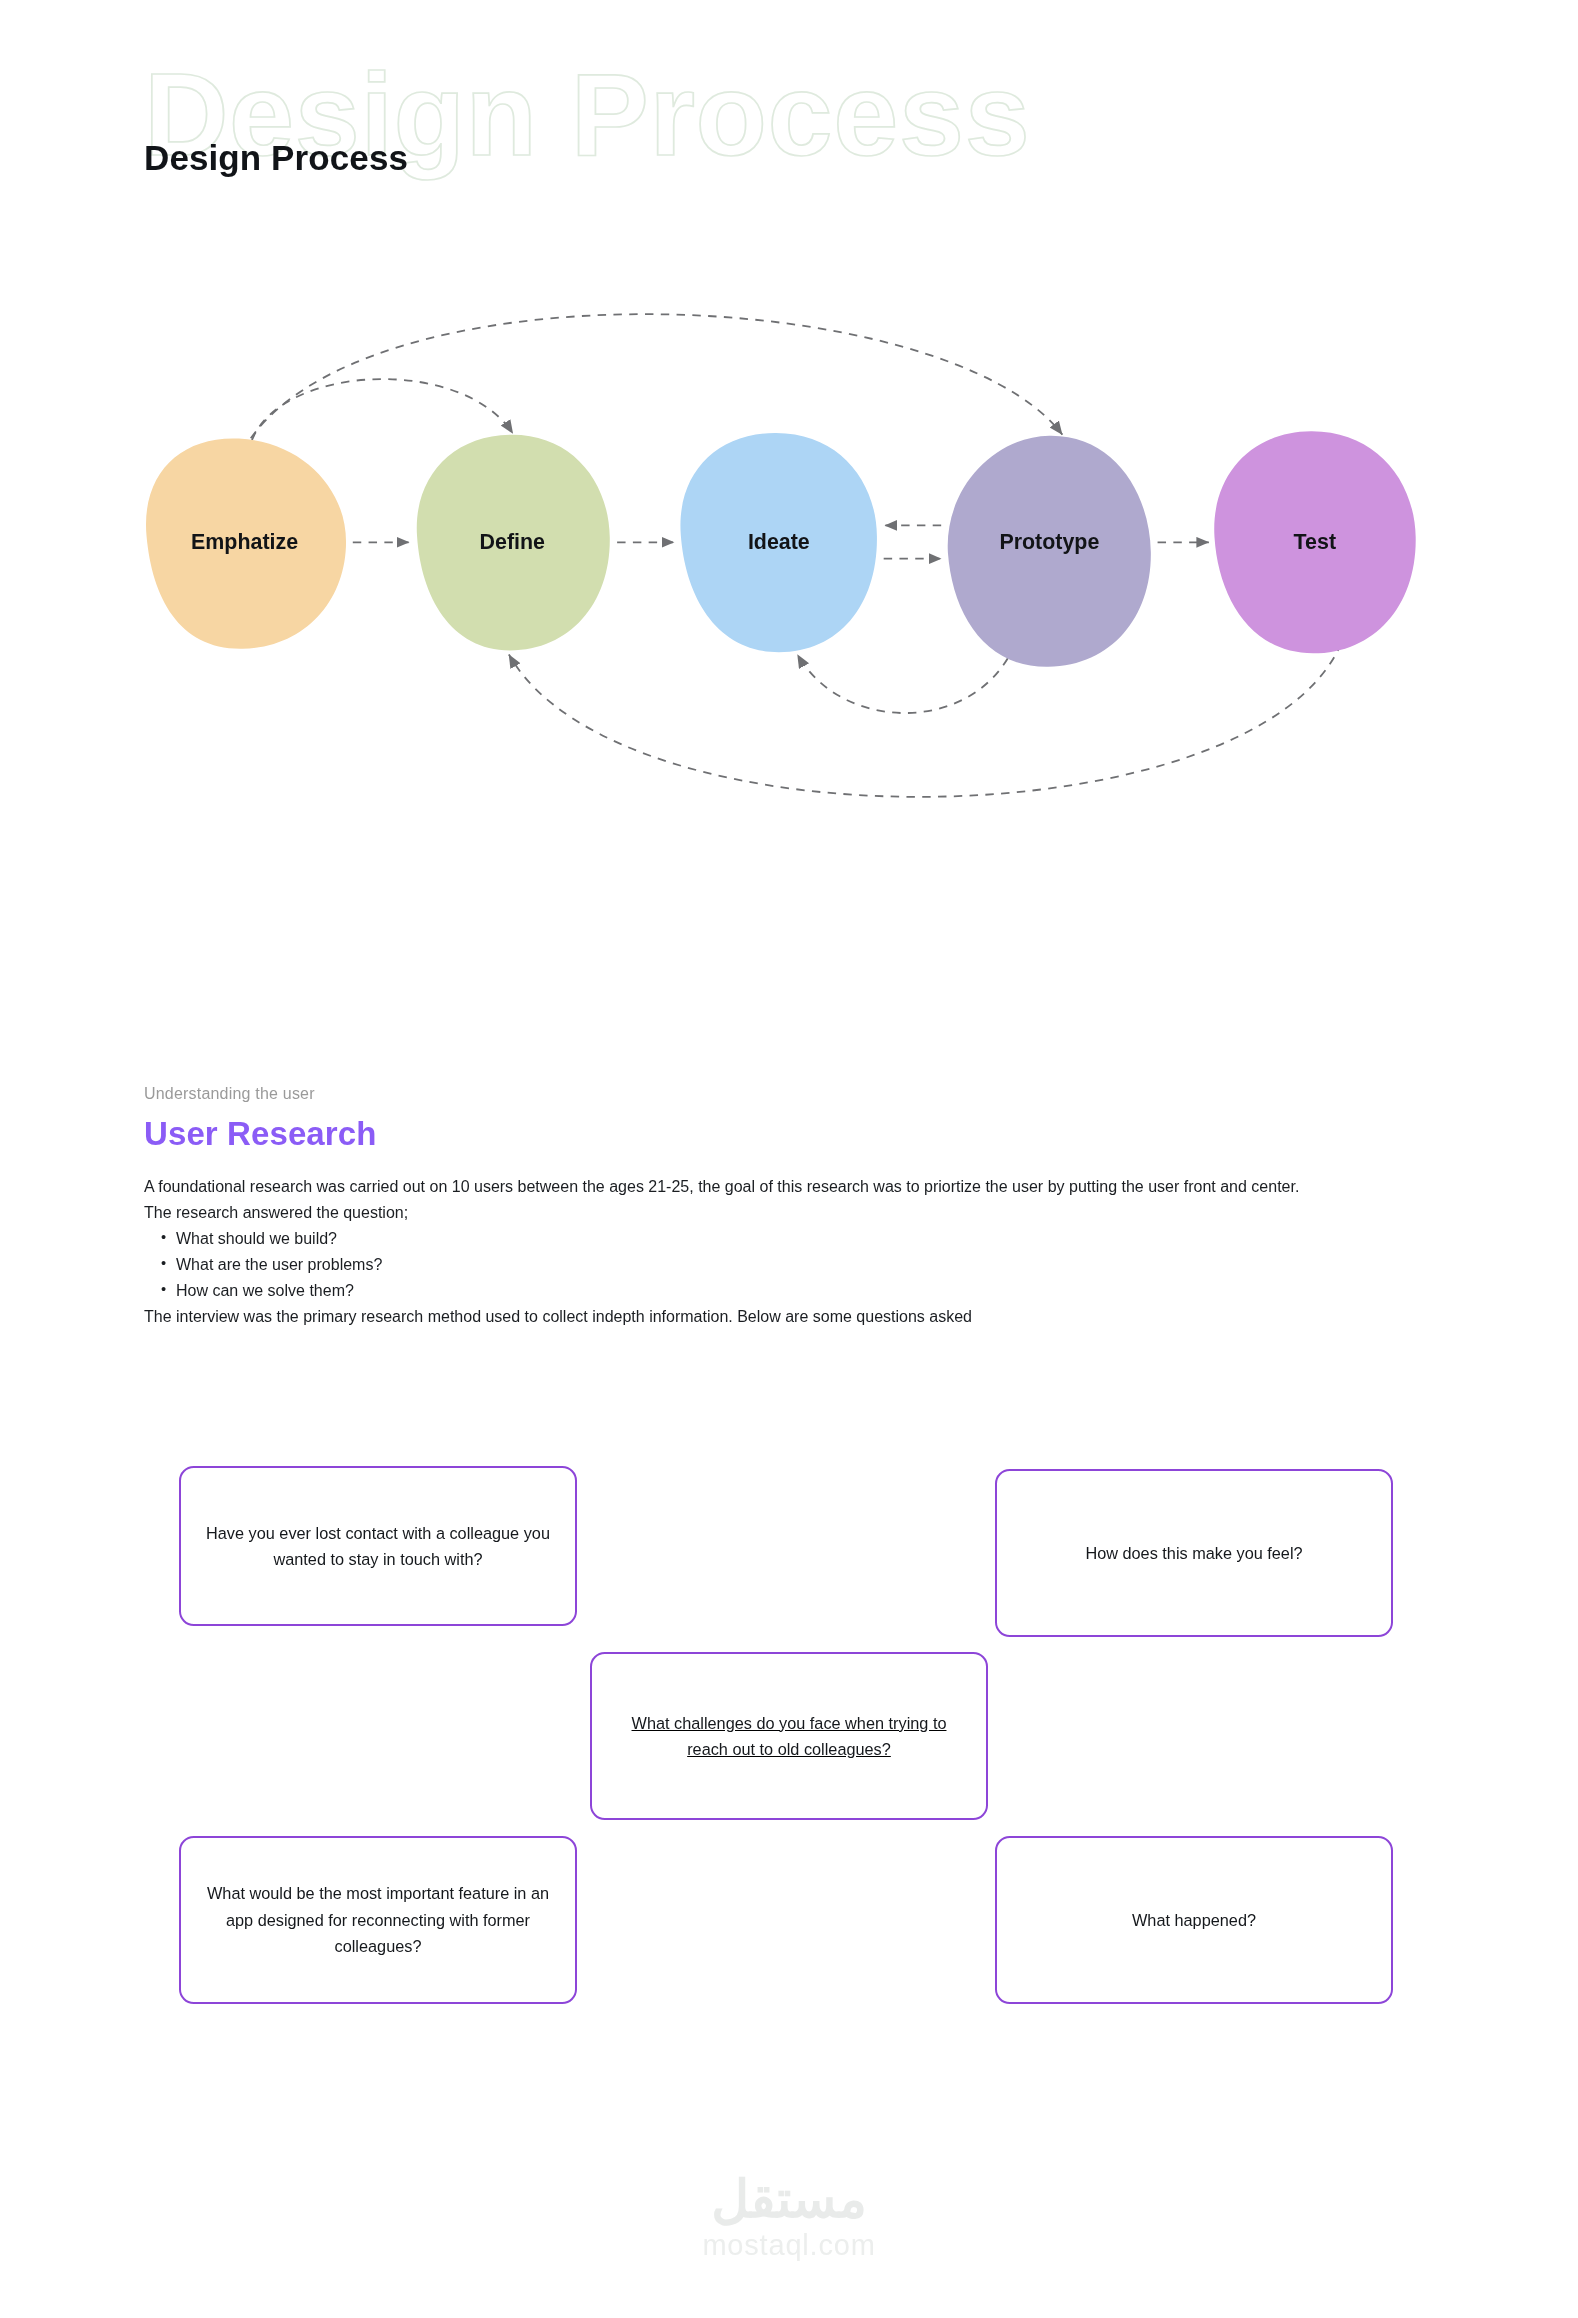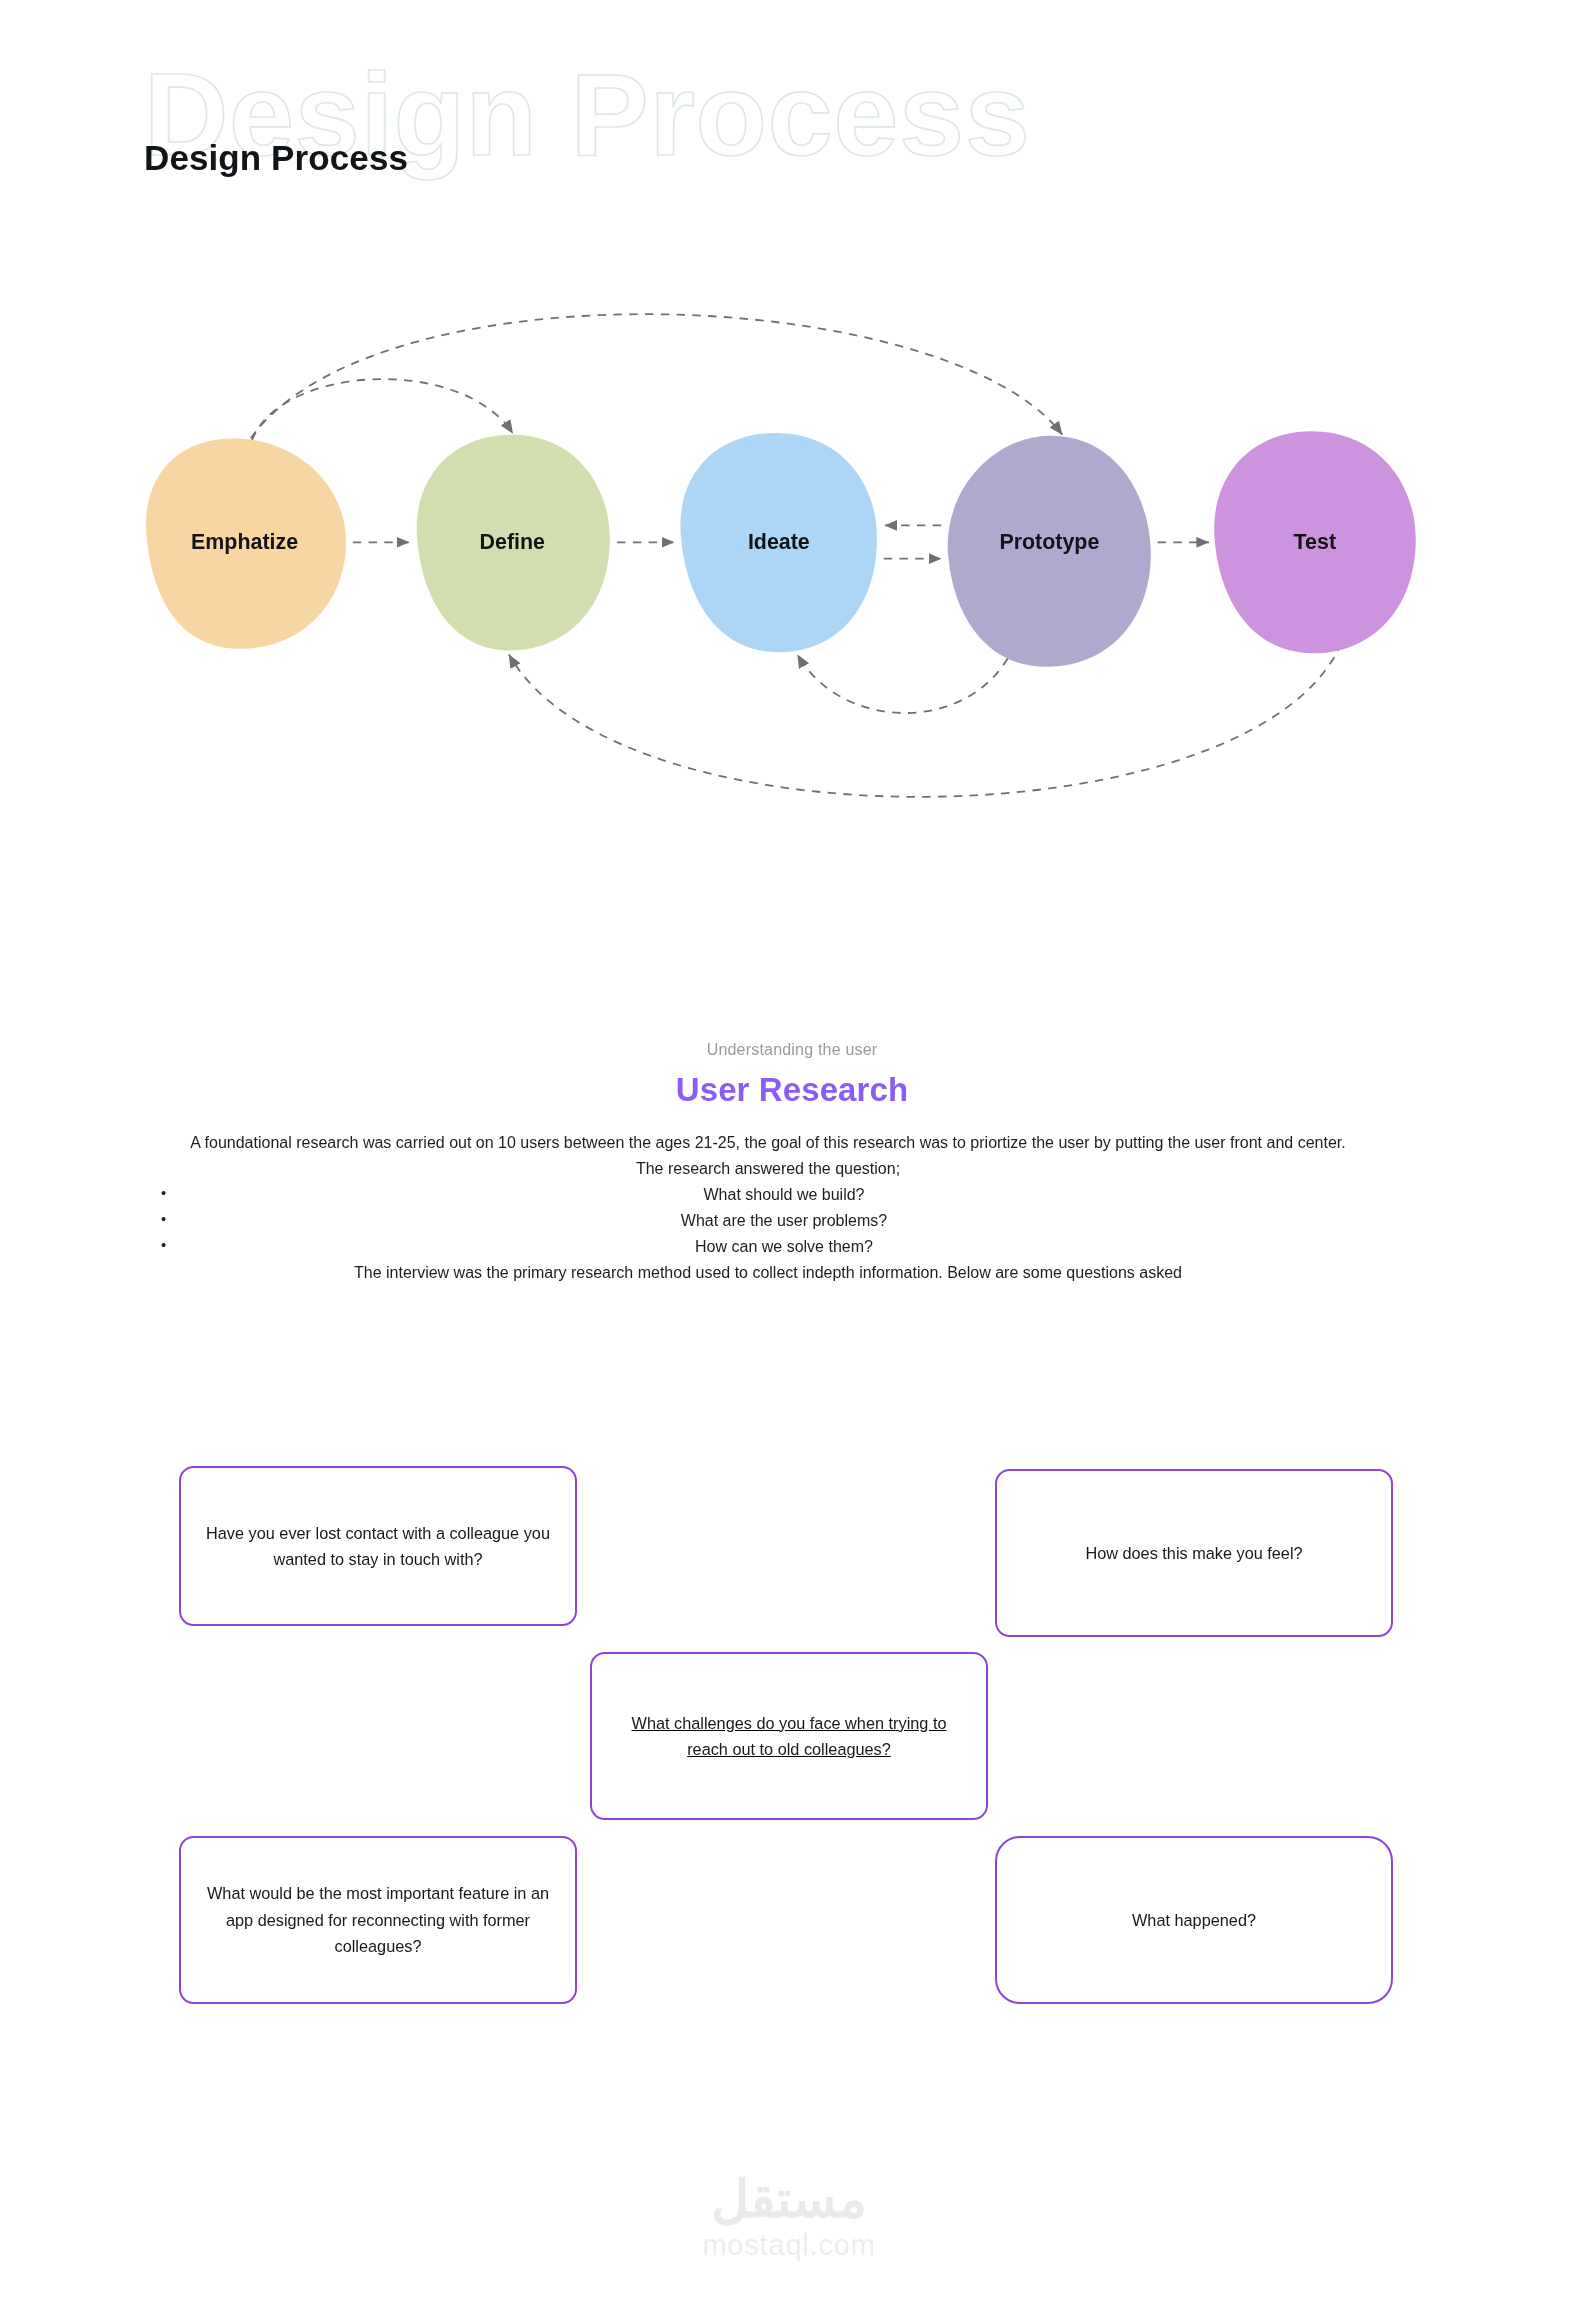--- a/index.html
+++ b/index.html
@@ -62,23 +62,22 @@
     font-family: "Liberation Sans", sans-serif;
     font-size: 38px;
     font-weight: 700;
     fill: #121417;
   }
 
   
   .research {
     position: absolute;
     left: 144px;
-    top: 1040px;
+    top: 1084px;
     width: 1296px;
-    text-align: center;
   }
   .eyebrow {
     font-size: 16px;
     color: #9a9a9a;
     letter-spacing: 0.2px;
     line-height: 1.2;
   }
   .section-title {
     margin-top: 12.4px;
     font-size: 33px;
@@ -137,21 +136,21 @@
   }
   .qcard span {
     font-size: 16.3px;
     color: #15181c;
     line-height: 1.62;
   }
   .card-a { left: 179px;  top: 12.4px;  width: 398px; height: 160px; justify-content: flex-end; }
   .card-b { left: 995px; top: 15px;  width: 398px; height: 168px; justify-content: center; }
   .card-c { left: 590px; top: 198px; width: 398px; height: 168px; text-decoration: underline; }
   .card-d { left: 179px;  top: 382px; width: 398px; height: 168px; justify-content: flex-end; }
-  .card-e { left: 995px; top: 382px; width: 398px; height: 168px; border-radius: 25px; }
+  .card-e { left: 995px; top: 382px; width: 398px; height: 168px; }
 
   
   .footer {
     position: absolute;
     left: 0;
     top: 2173px;
     width: 1578px;
     text-align: center;
   }
   .footer-ar {

